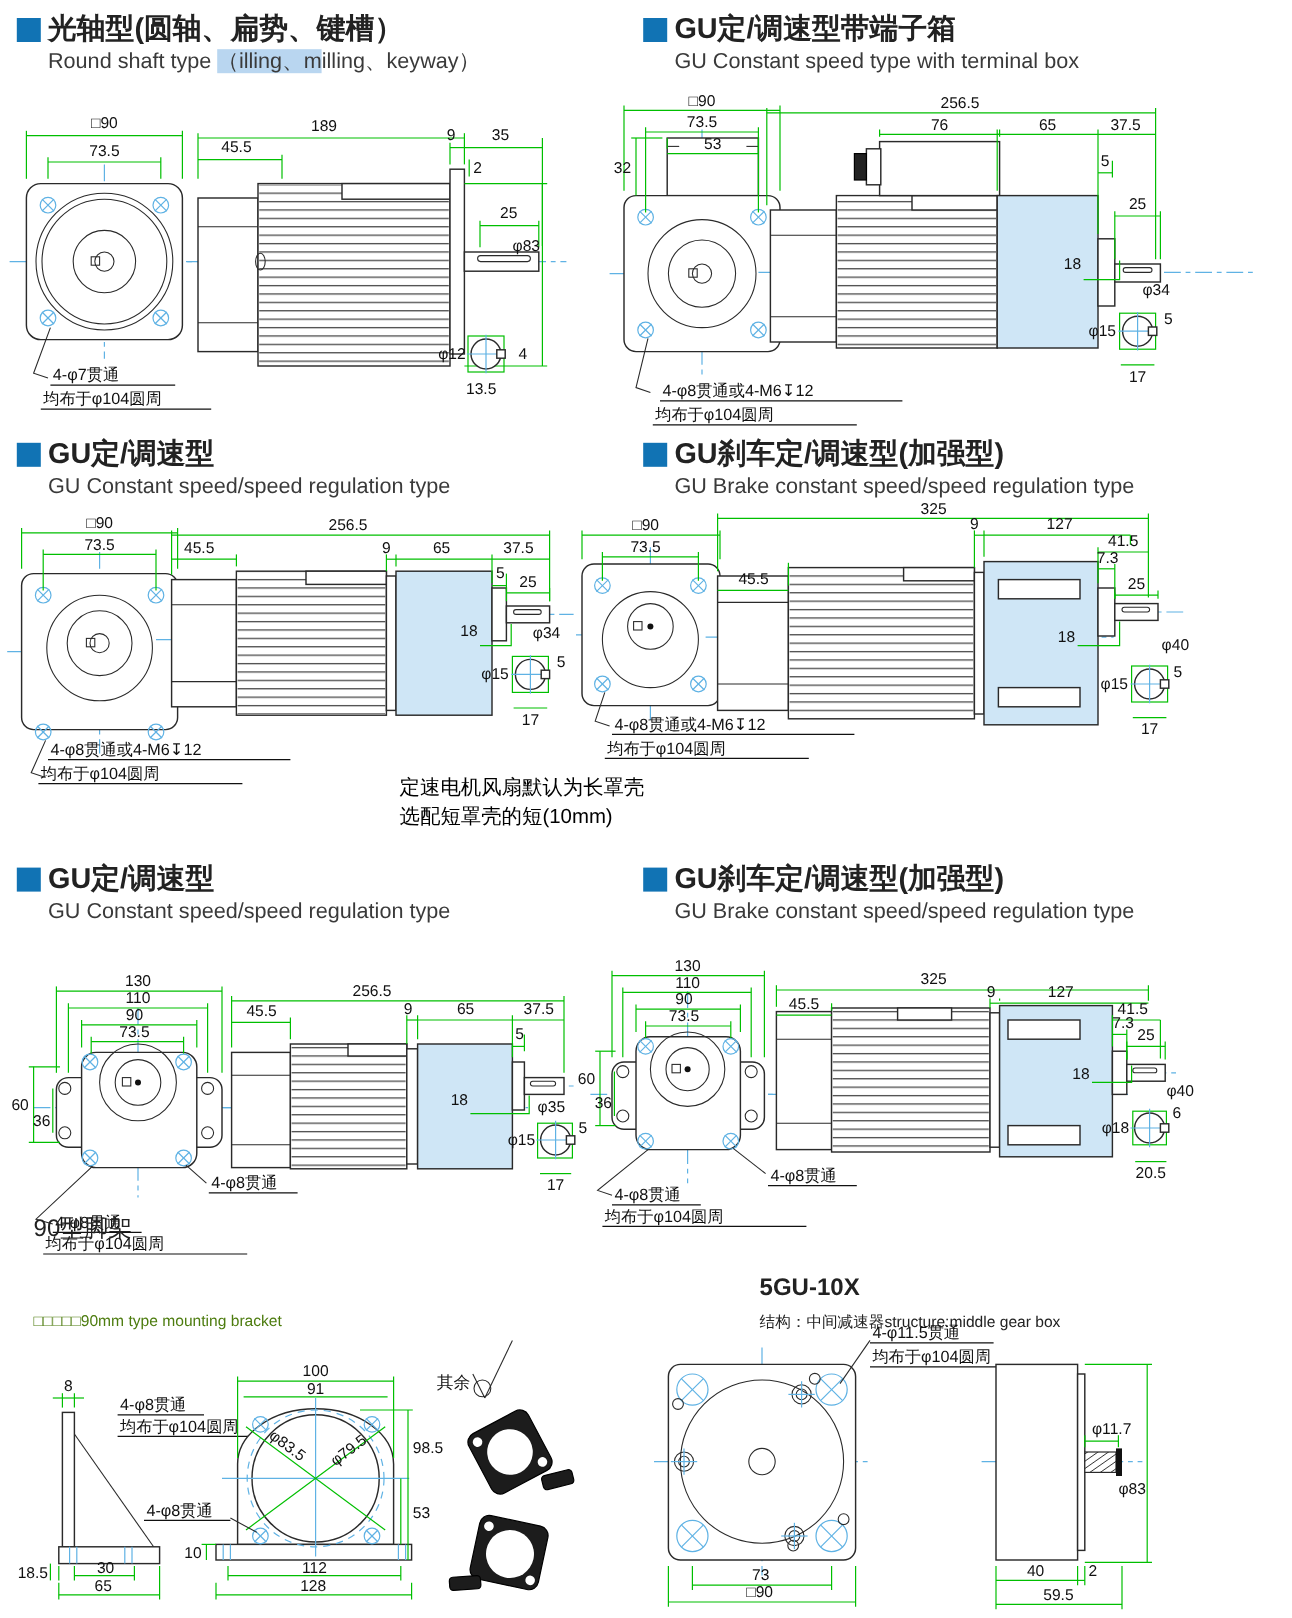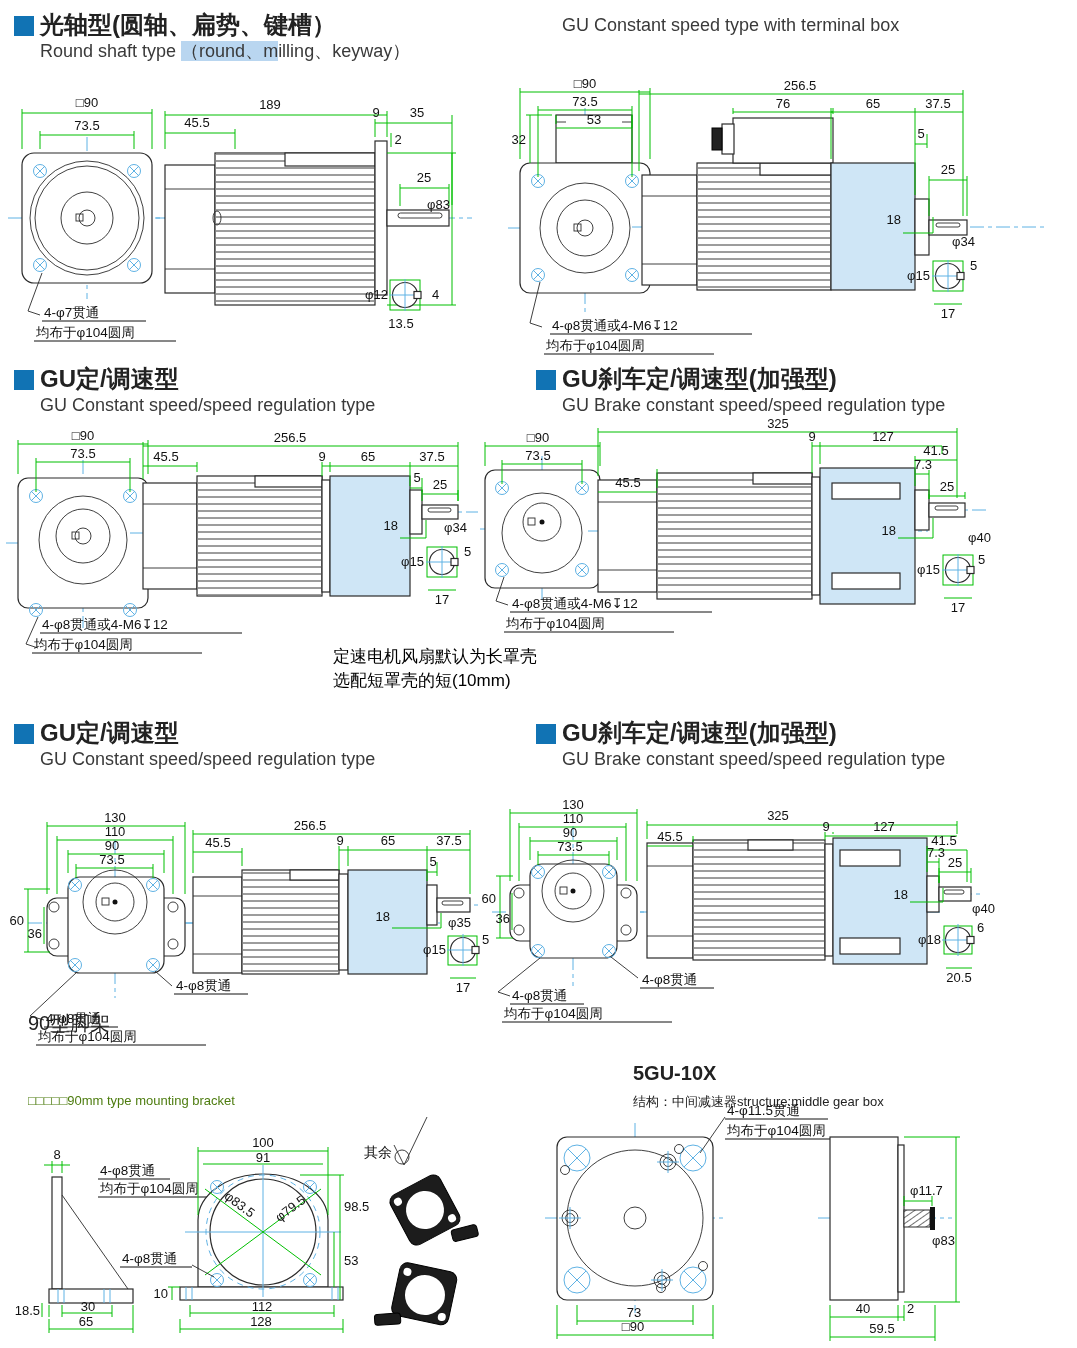--- a/index.html
+++ b/index.html
@@ -58,21 +58,21 @@
       <circle r="8" class="pt"></circle>
         <circle r="4.5" class="pt"></circle>
         <line x1="-11" y1="0" x2="11" y2="0" class="cc"></line>
         <line x1="0" y1="-11" x2="0" y2="11" class="cc"></line>
     </g>
   </defs>
 </svg>
 
 <div class="sec-title" style="left:14px;top:12px">
   <div class="zh"><span class="bullet"></span><span>光轴型(圆轴、扁势、键槽）</span></div>
-  <div class="en"><span>Round shaft type </span><span class="hl">（round、m</span><span>illing、keyway）</span></div>
+  <div class="en"><span>Round shaft type </span><span class="hl">（illing、m</span><span>illing、keyway）</span></div>
 </div>
 
 <svg style="left:0;top:85px" width="490" height="270">
   <g>
     <line x1="8" y1="133" x2="166" y2="133" class="cl"></line>
       <line x1="87" y1="52" x2="87" y2="214" class="cl"></line>
     <rect x="22" y="68" width="130" height="130" rx="12" class="p"></rect>
     <circle cx="87" cy="133" r="57" class="pt"></circle>
       <circle cx="87" cy="133" r="52" class="pt"></circle>
     <circle cx="87" cy="133" r="26" class="pt"></circle>
@@ -133,20 +133,21 @@
     <text class="dimR" x="450" y="124">φ83</text>
     <rect x="390" y="195" width="30" height="30" class="g"></rect>
     <use href="#keyc" x="405" y="210"></use>
     <text class="dimR" x="388" y="214">φ12</text>
     <text class="dimL" x="432" y="214">4</text>
     <text class="dim" x="401" y="243">13.5</text>
   </g>
 </svg>
 
 <div class="sec-title" style="left:536px;top:12px">
+  <div class="zh"><span class="bullet"></span><span>GU定/调速型带端子箱</span></div>
   <div class="en">GU Constant speed type with terminal box</div>
 </div>
 
 <svg style="left:500px;top:78px" width="577" height="285">
   <g>
     <line x1="85" y1="30" x2="85" y2="235" class="cl"></line>
       <line x1="8" y1="150" x2="165" y2="150" class="cl"></line>
     <rect x="56" y="37" width="76" height="48" class="p"></rect>
     <line x1="56" y1="44" x2="66" y2="44" class="pt"></line>
       <line x1="122" y1="44" x2="132" y2="44" class="pt"></line>

